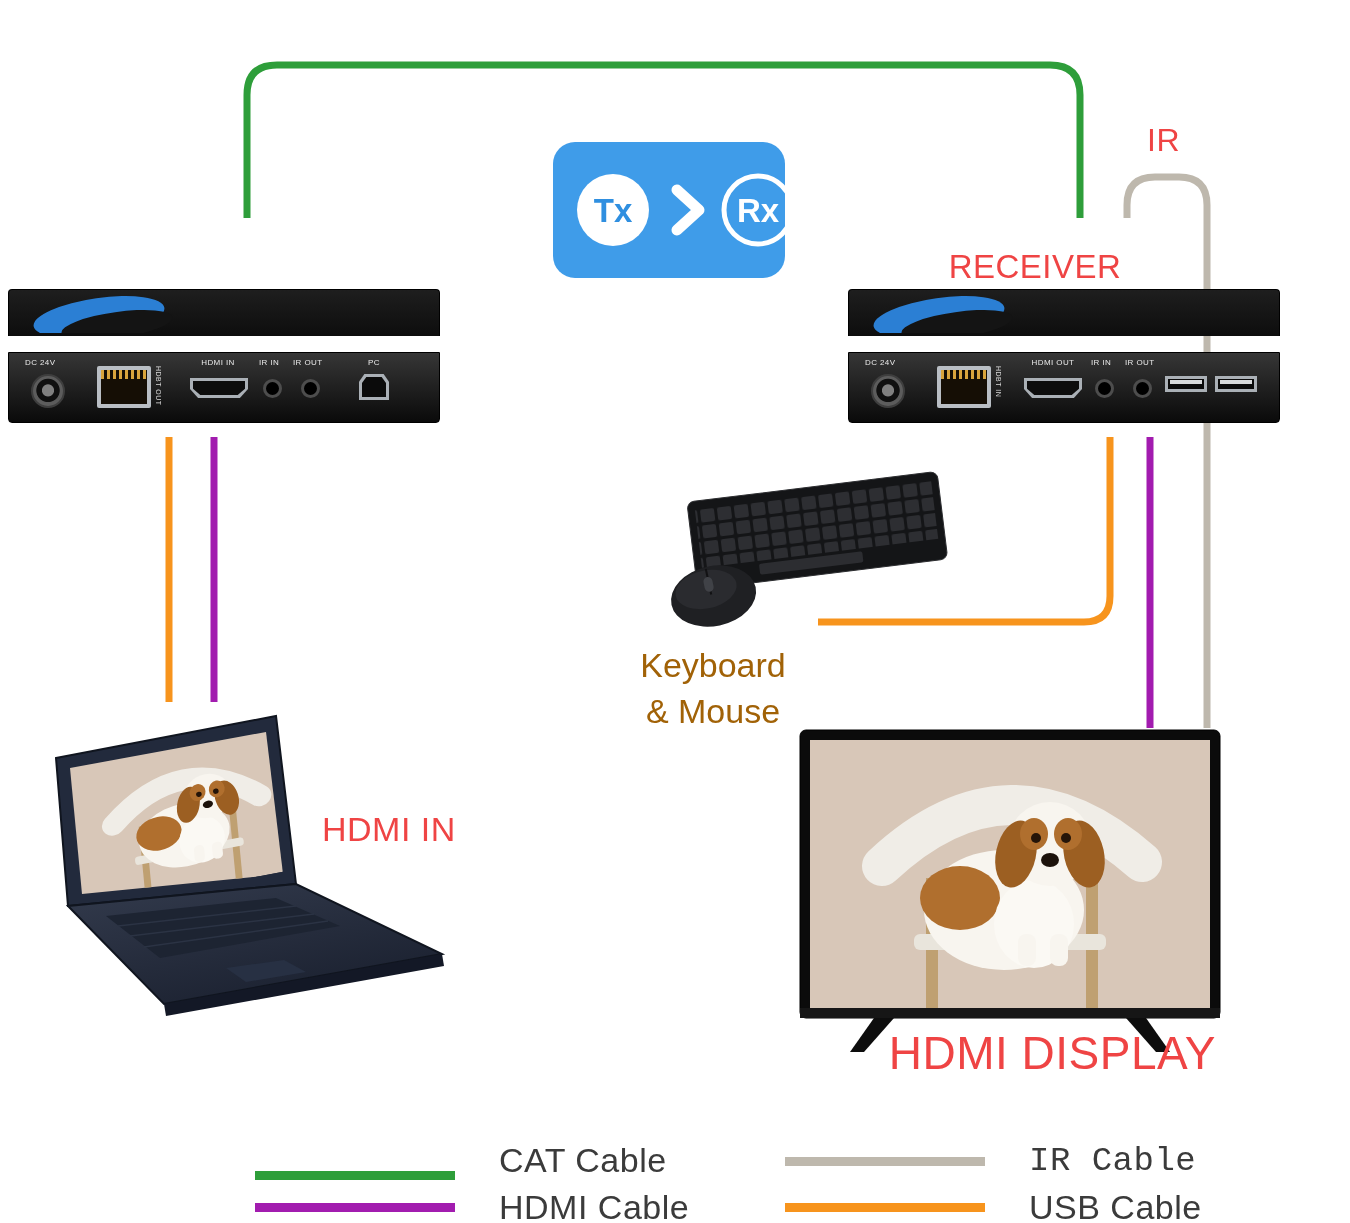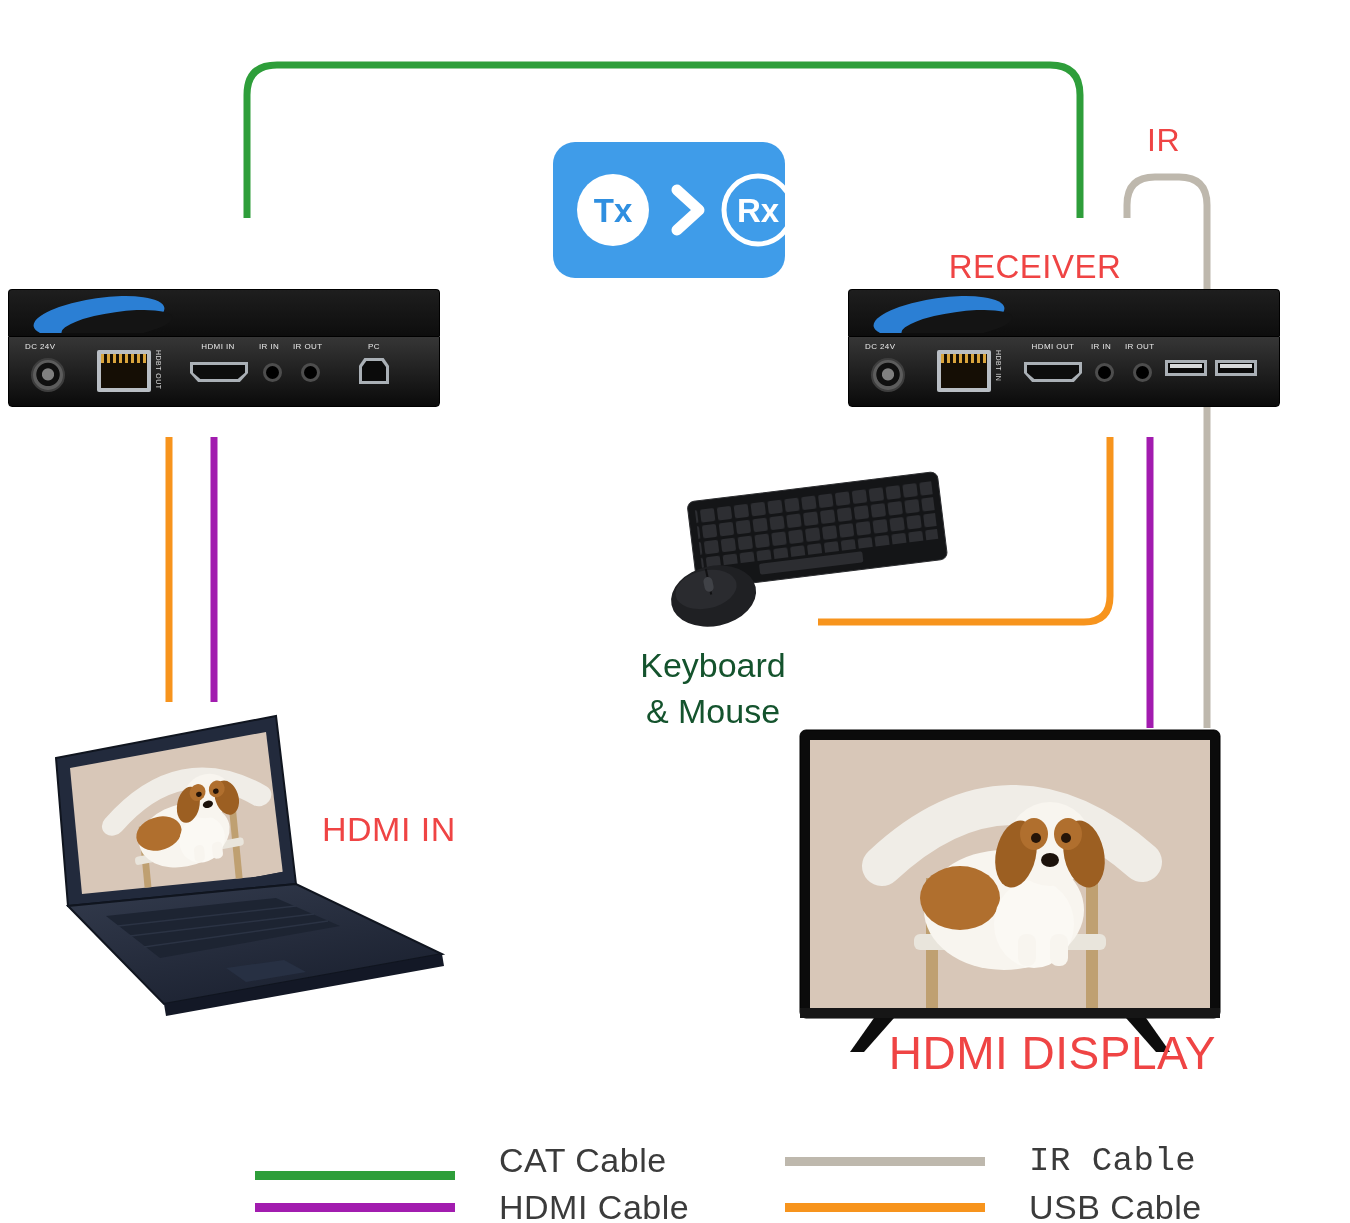--- a/index.html
+++ b/index.html
@@ -11,21 +11,21 @@
   .cables{position:absolute;inset:0;width:1350px;height:1223px;}
   .cables path{fill:none;stroke-width:7;}
   
   .badge{position:absolute;left:553px;top:142px;width:232px;height:136px;
          background:#3f9ce9;border-radius:22px;}
   
   .device{position:absolute;width:432px;height:117px;}
   .dev-top{height:46px;background:linear-gradient(180deg,#1e1e1e,#0d0d0d);
            border-radius:4px 4px 0 0;position:relative;overflow:hidden;border:1px solid #000;border-bottom:none;}
   .dev-front{height:69px;background:linear-gradient(180deg,#363636,#0a0a0a);
-             border-top:1px solid #444;border:1px solid #000;border-radius:0 0 4px 4px;position:relative;}
+             border-top:1px solid #444;border:1px solid #000;border-radius:0 0 4px 4px;position:relative;margin-top:16px;}
   .port-label{position:absolute;color:#e9e9e9;font-size:8px;letter-spacing:.4px;white-space:nowrap;}
   .vlabel{position:absolute;writing-mode:vertical-rl;font-size:7px;color:#d8d8d8;letter-spacing:.5px;}
   .dc-jack{position:absolute;width:30px;height:30px;border-radius:50%;border:2px solid #3e3e3e;
            background:radial-gradient(circle at 50% 48%,#808080 0 26%,#101010 30% 52%,#5c5c5c 56% 72%,#191919 76%);}
   .rj45{position:absolute;width:54px;height:42px;background:#b9bec4;border-radius:2px;padding:4px;box-sizing:border-box;}
   .rj45 .inner{width:100%;height:100%;background:#150e05;
         background-image:repeating-linear-gradient(90deg,#d9a43c 0 3px,transparent 3px 6px);
         background-size:100% 9px;background-repeat:no-repeat;}
   .hdmi{position:absolute;width:58px;height:20px;background:#aab0b6;
         clip-path:polygon(0 0,100% 0,100% 55%,86% 100%,14% 100%,0 55%);}
@@ -36,21 +36,21 @@
         clip-path:polygon(18% 0,82% 0,100% 30%,100% 100%,0 100%,0 30%);}
   .usbb .inner{position:absolute;inset:3px;background:#0b0b0b;
         clip-path:polygon(18% 0,82% 0,100% 30%,100% 100%,0 100%,0 30%);}
   .usba{position:absolute;width:42px;height:16px;background:#aab0b6;padding:3px;box-sizing:border-box;}
   .usba .inner{width:100%;height:100%;background:#0b0b0b;position:relative;}
   .usba .inner::after{content:"";position:absolute;left:2px;right:2px;top:1px;height:4px;background:#d8dadc;}
   .legend-item{position:absolute;display:flex;align-items:center;gap:44px;height:38px;}
   .legend-swatch{width:200px;height:9px;flex:0 0 200px;}
   .legend-label{font-size:34px;color:#3b3b3b;letter-spacing:.5px;font-weight:500;white-space:nowrap;}
   .kml{position:absolute;left:563px;top:643px;width:300px;text-align:center;
-       font-size:34px;color:#14532d;line-height:1.35;font-weight:500;}
+       font-size:34px;color:#a16207;line-height:1.35;font-weight:500;}
   svg{display:block;}
 </style>
 </head>
 <body>
 
 <div class="stage">
 
   <svg width="0" height="0" style="position:absolute" aria-hidden="true">
     <symbol id="dog-scene" viewBox="0 0 200 140" preserveAspectRatio="xMidYMid slice">
       <rect width="200" height="140" fill="#d8c7b8"></rect>

